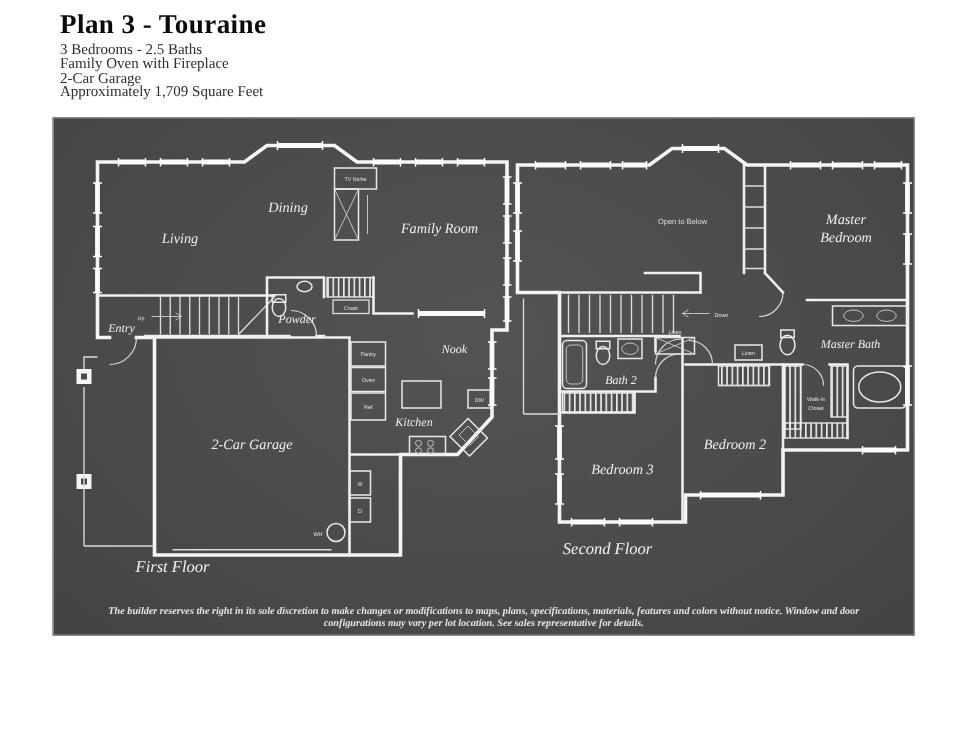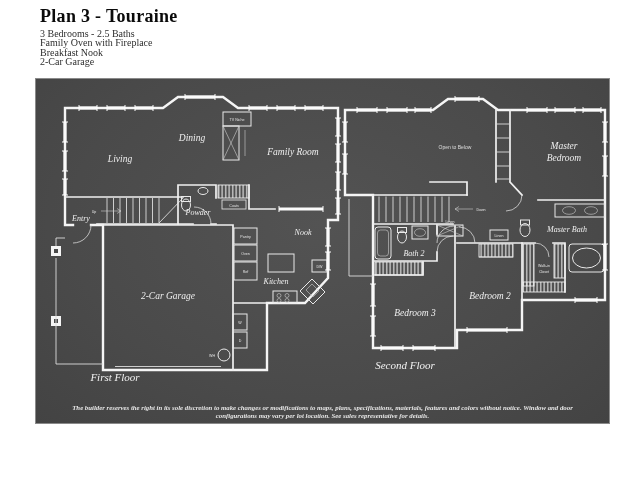--- a/index.html
+++ b/index.html
@@ -36,22 +36,22 @@
 </head>
 <body>
 
 <div class="page">
 
   <div class="header">
     <h1 class="title">Plan 3 - Touraine</h1>
     <div class="details">
       <div>3 Bedrooms - 2.5 Baths</div>
       <div>Family Oven with Fireplace</div>
-      <div>Breakfast Nook</div>
       <div>2-Car Garage</div>
+      <div>Approximately 1,709 Square Feet</div>
     </div>
   </div>
 
   <div class="panel">
     <svg width="575" height="346" viewBox="0 0 575 346">
       <defs>
         <pattern id="hatch" width="3.5" height="10" patternUnits="userSpaceOnUse">
           <path d="M1.7,0 V10" stroke="#ececec" stroke-width="1.1"></path>
         </pattern>
         <marker id="tick" viewBox="0 0 6 6" markerWidth="6" markerHeight="6" refX="3" refY="3" orient="auto" markerUnits="userSpaceOnUse">

